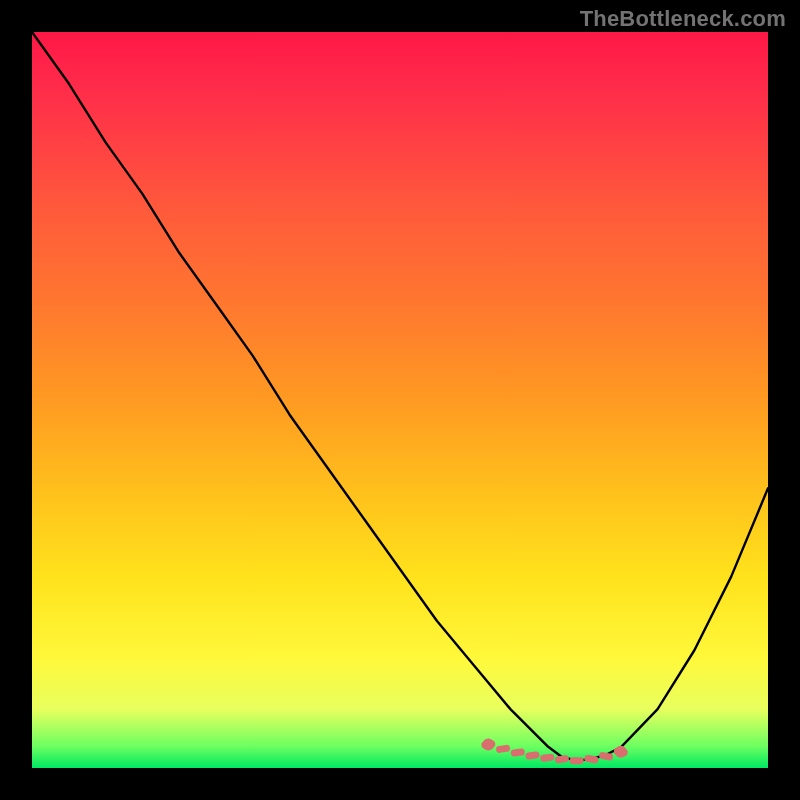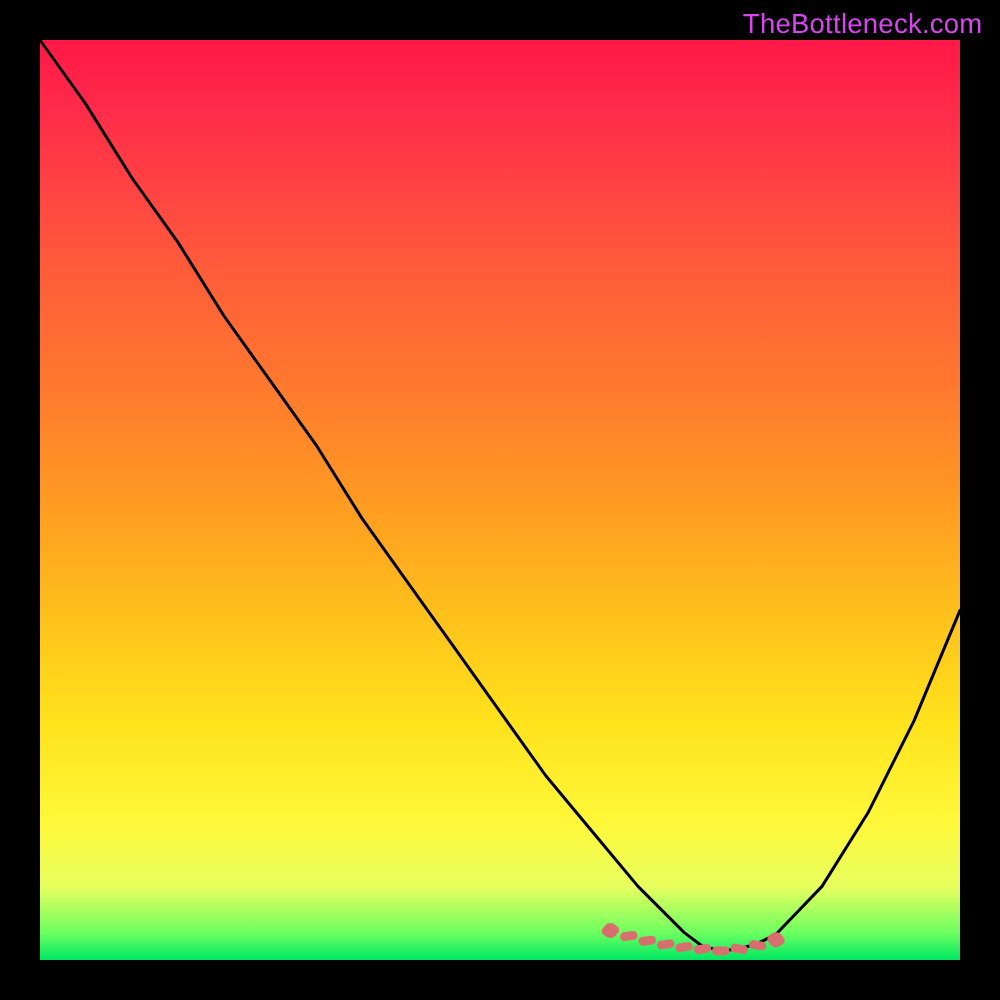--- a/index.html
+++ b/index.html
@@ -14,23 +14,23 @@
   .container {
     position: relative;
     width: 800px;
     height: 800px;
     background: #000000;
   }
   .watermark {
     position: absolute;
     top: 6px;
     right: 14px;
-    color: #d946ef;
+    color: #737373;
     font-size: 22px;
-    font-weight: 400;
+    font-weight: 700;
     letter-spacing: 0.2px;
     z-index: 10;
   }
   .plot {
     position: absolute;
     left: 32px;
     top: 32px;
     width: 736px;
     height: 736px;
   }

